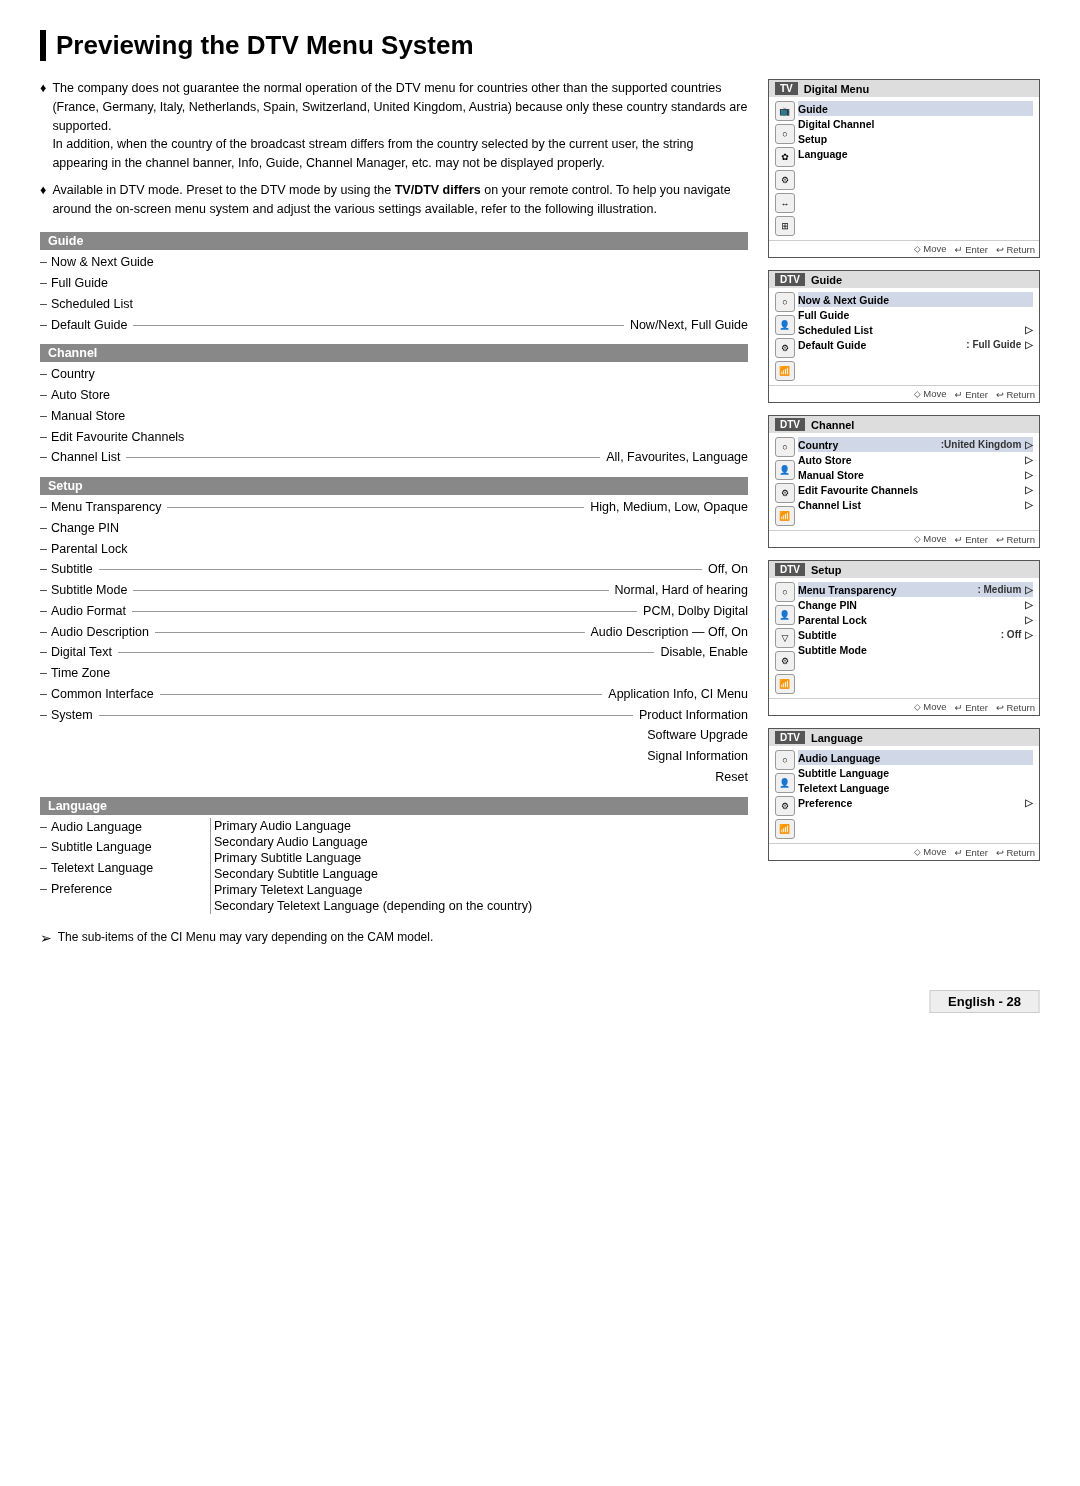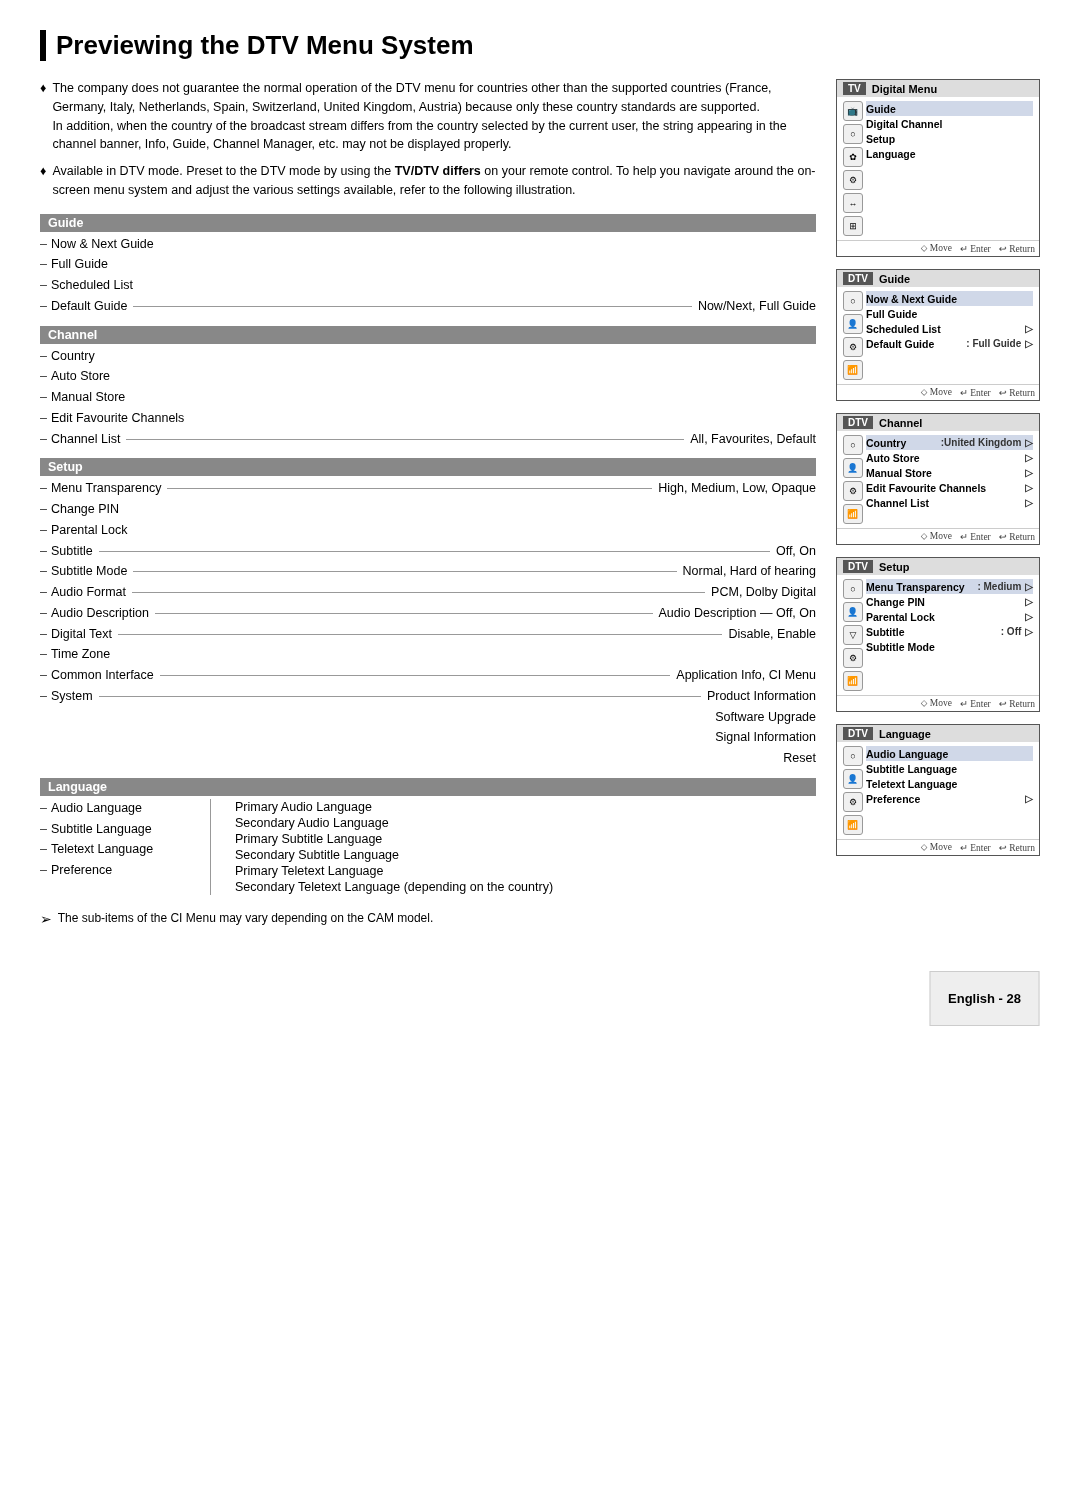--- a/index.html
+++ b/index.html
@@ -26,21 +26,21 @@
       display: flex;
       gap: 20px;
     }
 
     .left-column {
       flex: 1;
       min-width: 0;
     }
 
     .right-column {
-      width: 204px;
+      width: 272px;
       flex-shrink: 0;
     }
 
     .bullet-section {
       margin-bottom: 14px;
     }
 
     .bullet-item {
       display: flex;
       margin-bottom: 8px;
@@ -126,21 +126,21 @@
       font-size: 14px;
     }
 
     .footer-english {
       text-align: center;
       margin-top: 20px;
       font-weight: bold;
       font-size: 13px;
       border: 1px solid #ccc;
       display: inline-block;
-      padding: 19px 18px;
+      padding: 3px 18px;
       background: #eee;
       left: 50%;
       position: relative;
       transform: translateX(-50%);
     }
 
     
     .tv-box {
       border: 1px solid #555;
       margin-bottom: 12px;
@@ -209,21 +209,20 @@
       padding: 2px 4px;
       border-top: 1px solid #ccc;
       font-size: 9.5px;
       color: #444;
     }
 
     .tv-box-footer span {
       display: flex;
       align-items: center;
       gap: 2px;
-      font-family: Liberation Serif, serif;
     }
 
     .tv-icon-large {
       width: 20px;
       height: 20px;
       border: 1px solid #999;
       border-radius: 3px;
       display: flex;
       align-items: center;
       justify-content: center;
@@ -305,21 +304,21 @@
           <span class="menu-item-label">Manual Store</span>
         </li>
         <li class="menu-item">
           <span class="menu-item-dash">–</span>
           <span class="menu-item-label">Edit Favourite Channels</span>
         </li>
         <li class="menu-item">
           <span class="menu-item-dash">–</span>
           <span class="menu-item-label">Channel List</span>
           <span class="menu-item-line"></span>
-          <span class="menu-item-value">All, Favourites, Default</span>
+          <span class="menu-item-value">All, Favourites, Language</span>
         </li>
       </ul>
     </div>
 
     <div class="menu-section">
       <div class="menu-header">Setup</div>
       <ul class="menu-items">
         <li class="menu-item">
           <span class="menu-item-dash">–</span>
           <span class="menu-item-label">Menu Transparency</span>
@@ -409,21 +408,21 @@
           </div>
           <div class="menu-item">
             <span class="menu-item-dash">–</span>
             <span>Teletext Language</span>
           </div>
           <div class="menu-item">
             <span class="menu-item-dash">–</span>
             <span>Preference</span>
           </div>
         </div>
-        <div style="border-left:1px solid #999; padding-left:24px;">
+        <div style="border-left:1px solid #999; padding-left:3px;">
           <div style="padding:1px 0;">Primary Audio Language</div>
           <div style="padding:1px 0;">Secondary Audio Language</div>
           <div style="padding:1px 0;">Primary Subtitle Language</div>
           <div style="padding:1px 0;">Secondary Subtitle Language</div>
           <div style="padding:1px 0;">Primary Teletext Language</div>
           <div style="padding:1px 0;">Secondary Teletext Language (depending on the country)</div>
         </div>
       </div>
     </div>
 

